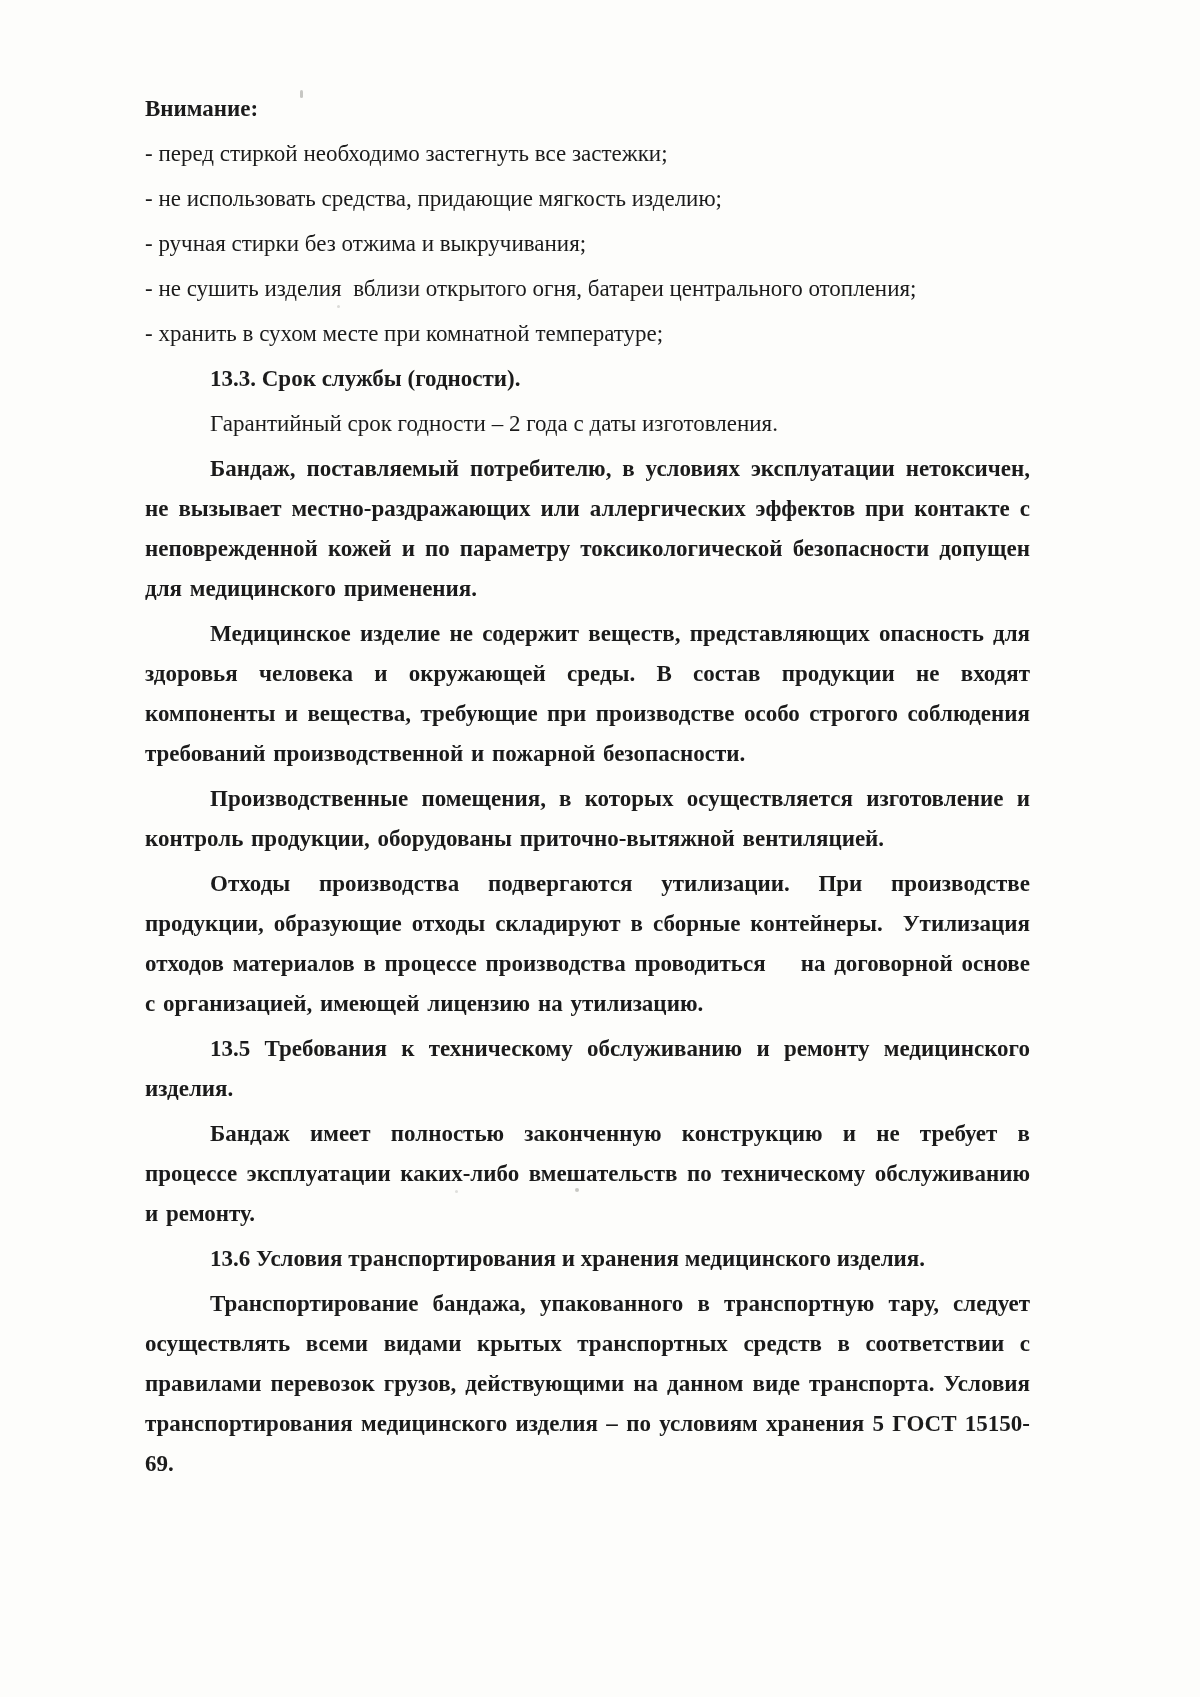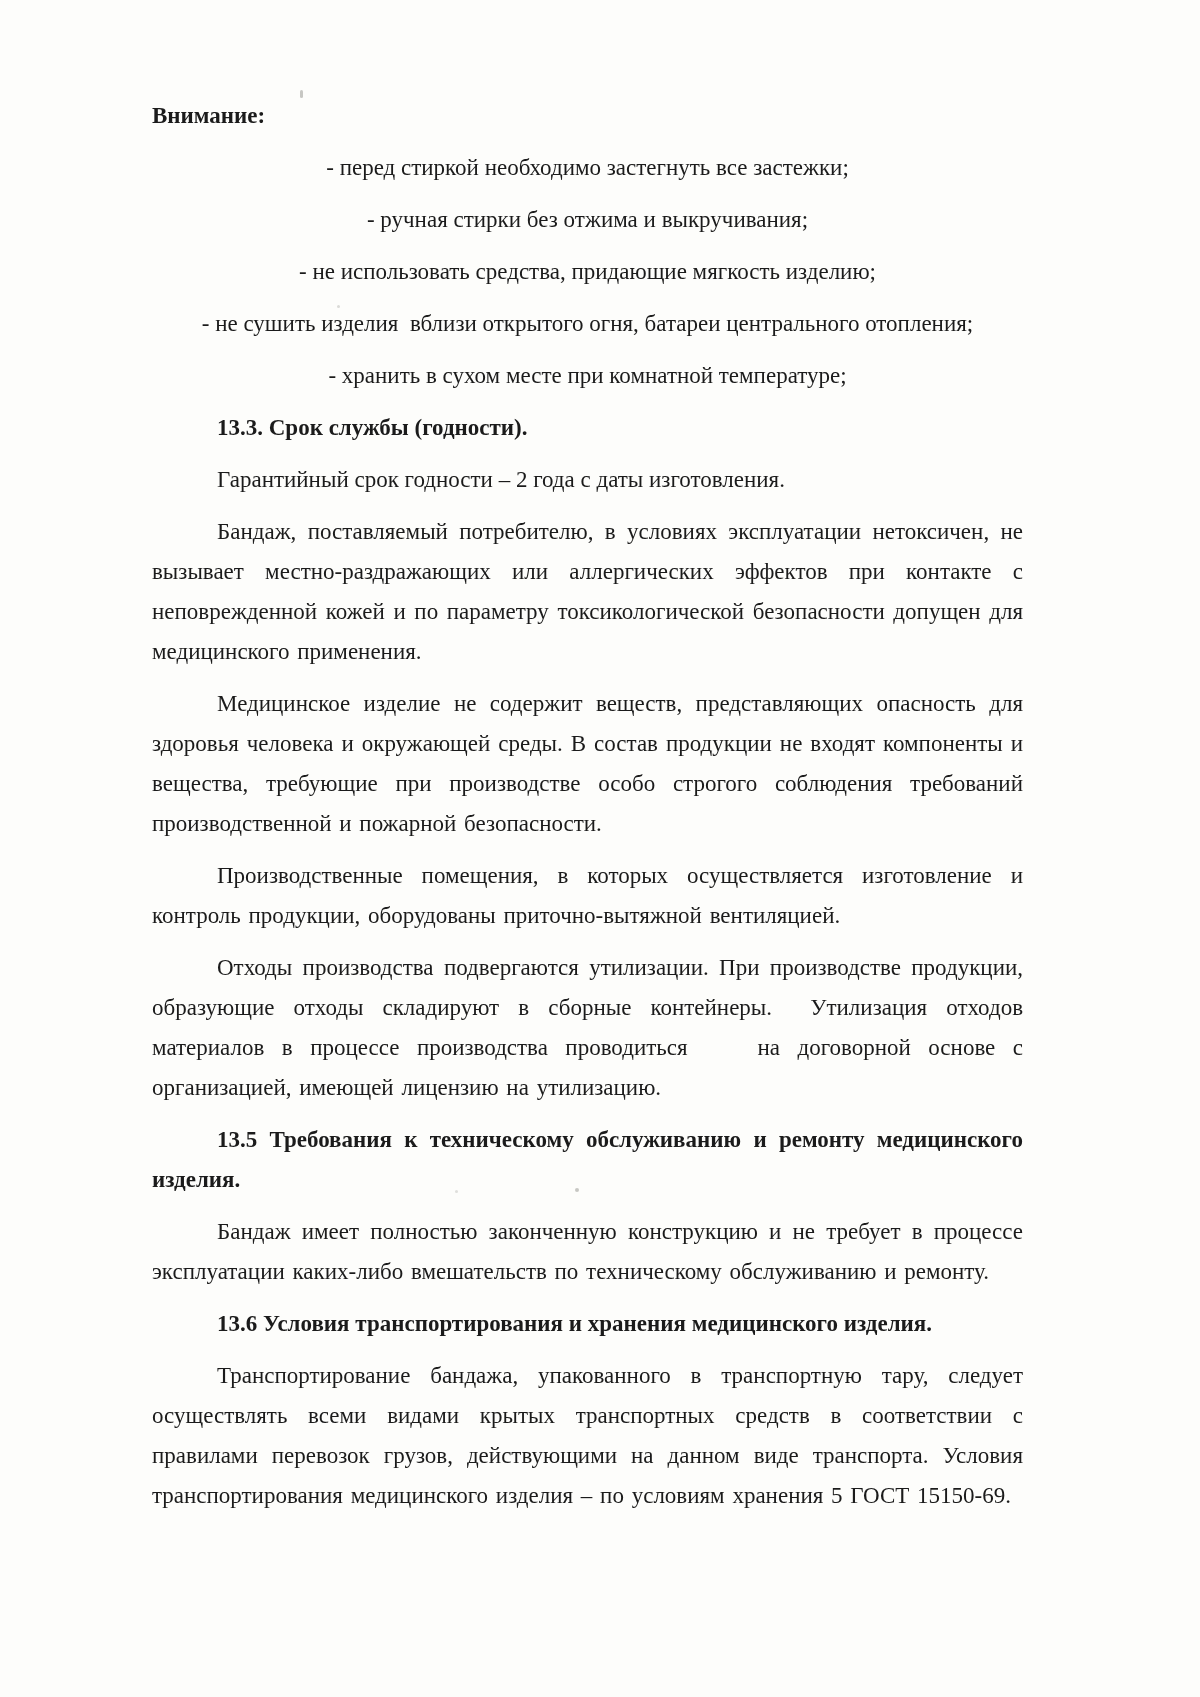--- a/index.html
+++ b/index.html
@@ -14,52 +14,53 @@
     margin: 0 auto;
     background: #fdfdfb;
     box-sizing: border-box;
     padding: 84px 165px 0 140px;
     font-family: "Liberation Serif", "DejaVu Serif", serif;
     font-size: 23px;
     line-height: 40px;
     color: #1b1b1b;
     overflow: hidden;
   }
-  .page p { margin: 12px; }
+  .page p { margin: 5px; }
   .b { font-weight: bold; }
   .h { font-weight: bold; }
   .ind { text-indent: 65px; }
   .j {
     text-align: justify;
     text-align-last: left;
     word-spacing: 2px;
+    font-weight: bold;
   }
-  .item { text-align: center; }
+  .item { text-align: left; }
   
   .speck {
     position: absolute;
     background: #9a9a96;
     border-radius: 50%;
     opacity: 0.55;
   }
   .speck.s1 { left: 300px; top: 90px;  width: 3px; height: 8px; border-radius: 2px; }
   .speck.s2 { left: 575px; top: 1188px; width: 4px; height: 4px; }
   .speck.s3 { left: 337px; top: 305px; width: 3px; height: 3px; opacity: 0.35; }
   .speck.s4 { left: 455px; top: 1190px; width: 3px; height: 3px; opacity: 0.3; }
 </style>
 </head>
 <body>
 
 <div class="page">
 
   <p class="b">Внимание:</p>
 
   <p class="item">- перед стиркой необходимо застегнуть все застежки;</p>
+  <p class="item">- не использовать средства, придающие мягкость изделию;</p>
   <p class="item">- ручная стирки без отжима и выкручивания;</p>
-  <p class="item">- не использовать средства, придающие мягкость изделию;</p>
   <p class="item">- не сушить изделия&nbsp; вблизи открытого огня, батареи центрального отопления;</p>
   <p class="item">- хранить в сухом месте при комнатной температуре;</p>
 
   <p class="h ind">13.3. Срок службы (годности).</p>
   <p class="ind">Гарантийный срок годности – 2 года с даты изготовления.</p>
 
   <p class="ind j">Бандаж, поставляемый потребителю, в условиях эксплуатации нетоксичен, не вызывает местно-раздражающих или аллергических эффектов при контакте с неповрежденной кожей и по параметру токсикологической безопасности допущен для медицинского применения.</p>
   <p class="ind j">Медицинское изделие не содержит веществ, представляющих опасность для здоровья человека и окружающей среды. В состав продукции не входят компоненты и вещества, требующие при производстве особо строгого соблюдения требований производственной и пожарной безопасности.</p>
   <p class="ind j">Производственные помещения, в которых осуществляется изготовление и контроль продукции, оборудованы приточно-вытяжной вентиляцией.</p>
   <p class="ind j">Отходы производства подвергаются утилизации. При производстве продукции, образующие отходы складируют в сборные контейнеры.&nbsp; Утилизация отходов материалов в процессе производства проводиться&nbsp;&nbsp;&nbsp; на договорной основе с организацией, имеющей лицензию на утилизацию.</p>

